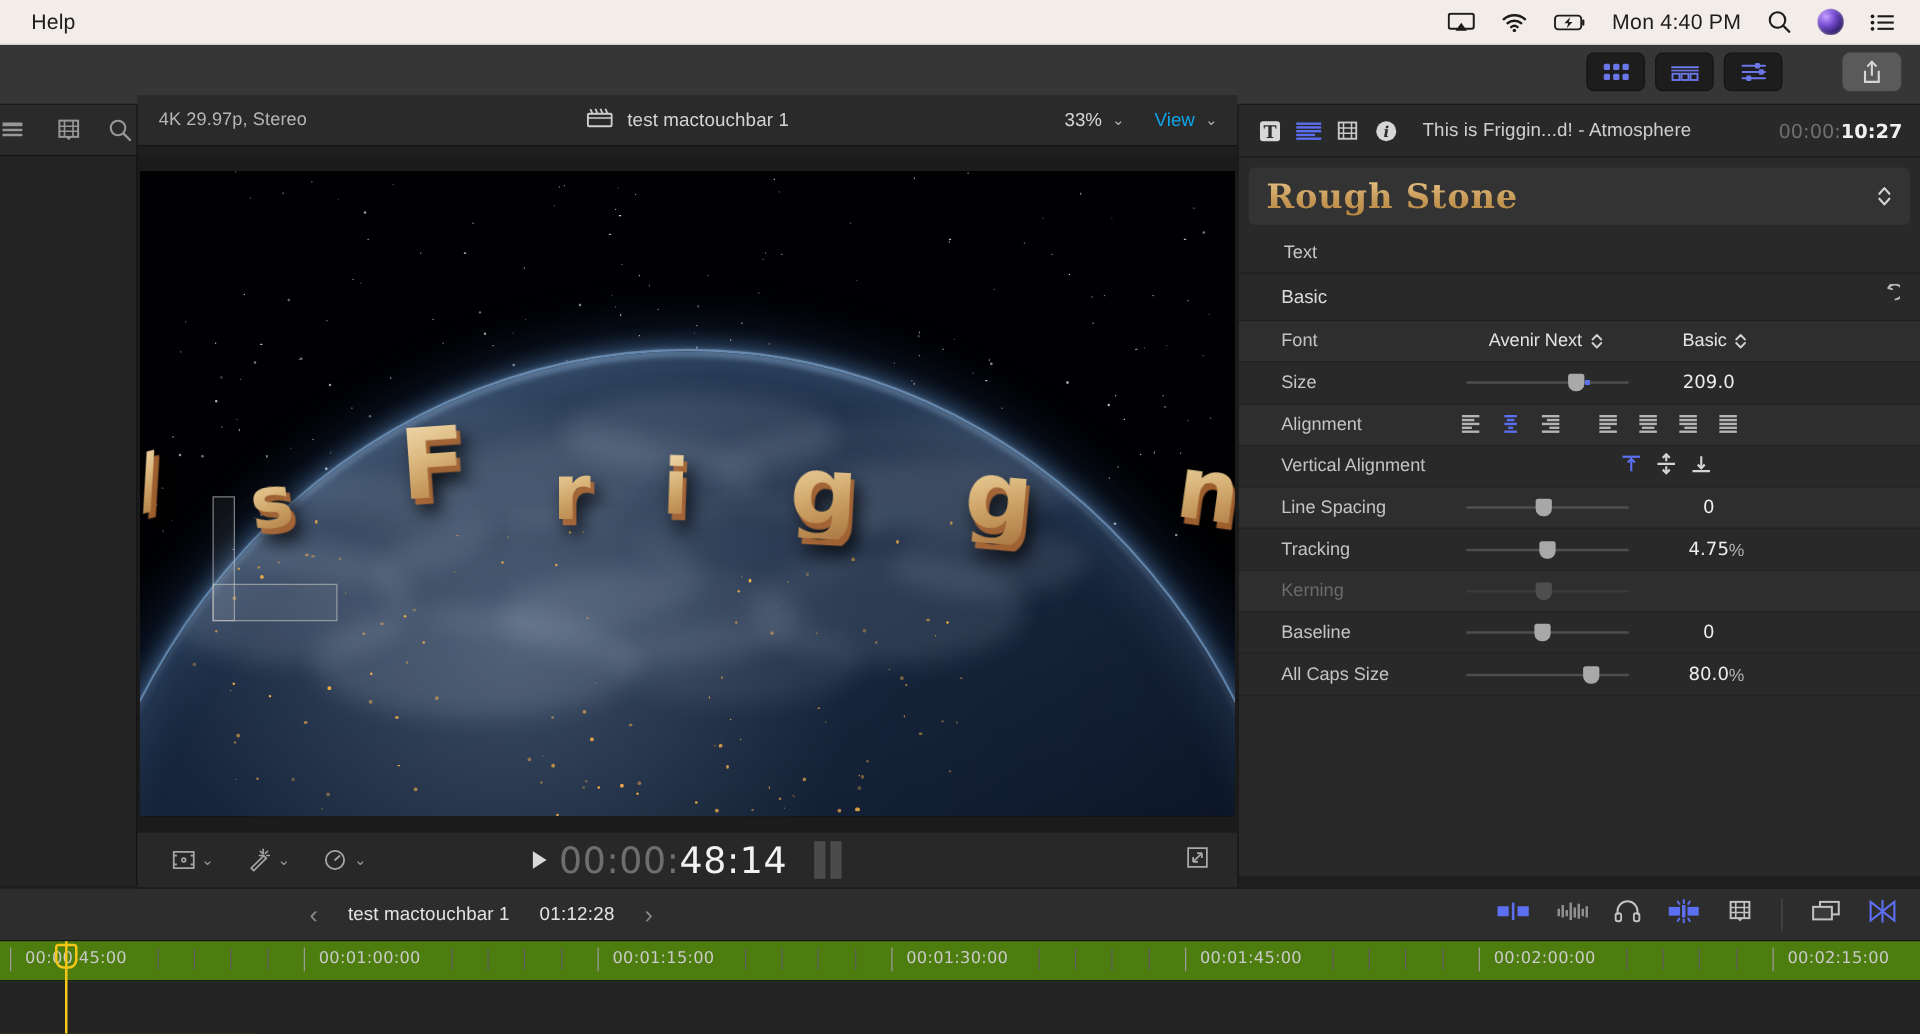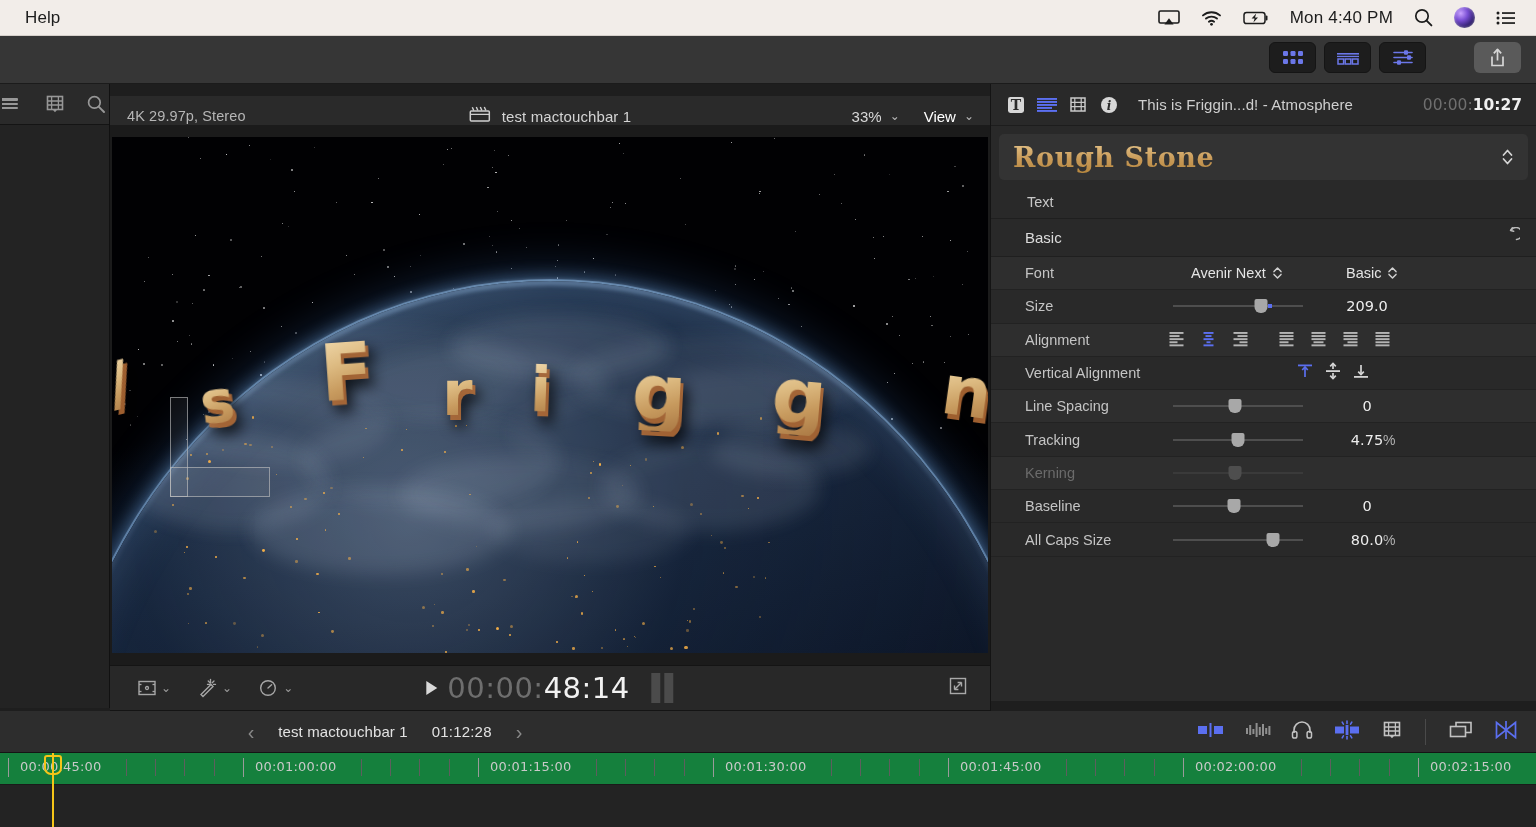--- a/index.html
+++ b/index.html
@@ -69,38 +69,38 @@
   .left-rail-top {
     height: 41px; display: flex; align-items: center;
     gap: 20px; padding-left: 2px;
     border-bottom: 1px solid #141414;
     background: #2a2a2a;
   }
   .lr-ico { opacity: .72; display: flex; }
 
   
   .viewer-head {
-    position: absolute; top: 96px; left: 110px; width: 880px; height: 41px;
+    position: absolute; top: 76px; left: 110px; width: 880px; height: 41px;
     background: #2a2a2a; border-bottom: 1px solid #141414;
     display: flex; align-items: center;
   }
   .vh-info {
     font-size: 14.5px; color: #b6b6b6; padding-left: 17px; letter-spacing: .1px;
   }
   .vh-center {
     position: absolute; left: 50%; transform: translateX(-50%);
     display: flex; align-items: center; gap: 11px;
   }
   .vh-title { font-size: 15px; color: #d4d4d4; letter-spacing: .1px; }
   .vh-right {
     margin-left: auto; display: flex; align-items: center;
     gap: 8px; padding-right: 16px;
   }
   .vh-zoom { font-size: 15px; color: #d8d8d8; }
-  .vh-view { font-size: 15px; color: #ffffff; }
+  .vh-view { font-size: 15px; color: #0ea5e9; }
   .chev { color: #b7b7b7; font-size: 12px; }
 
   
   .viewer-wrap {
     position: absolute; top: 125px; left: 110px;
     width: 880px; height: 540px; background: #1b1b1b;
     display: flex; align-items: center; justify-content: center;
   }
   .canvas {
     position: relative; width: 876px; height: 516px;
@@ -203,21 +203,21 @@
   .tlh-dur { font-size: 15px; color: #e2e2e2; letter-spacing: .2px; }
   .tlh-right {
     position: absolute; right: 0; display: flex; align-items: center;
     gap: 20px; padding-right: 18px;
   }
   .tlh-sep { width: 1px; height: 26px; background: #4a4a4a; margin: 0 2px; }
 
   
   .ruler {
     position: absolute; top: 753px; left: 0; width: 1536px; height: 74px;
-    background: #15803d;
+    background: #4d7c0f;
   }
   .ruler-strip {
     position: absolute; top: 0; left: 0; width: 1536px; height: 32px;
     border-bottom: 1px solid #1a1a1a;
   }
   .tick { position: absolute; top: 6px; width: 1px; height: 17px; background: #5e5e5e; }
   .tick.major { background: #9a9a9a; height: 19px; top: 5px; }
   .tlabel {
     position: absolute; top: 6px; font-size: 13px; color: #c9c9c9;
     font-family: "DejaVu Sans", sans-serif; letter-spacing: .2px; white-space: nowrap;

